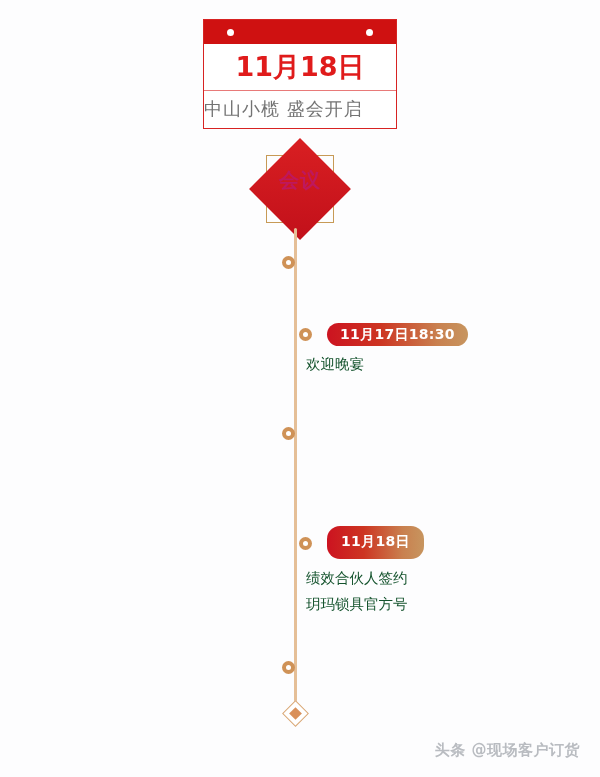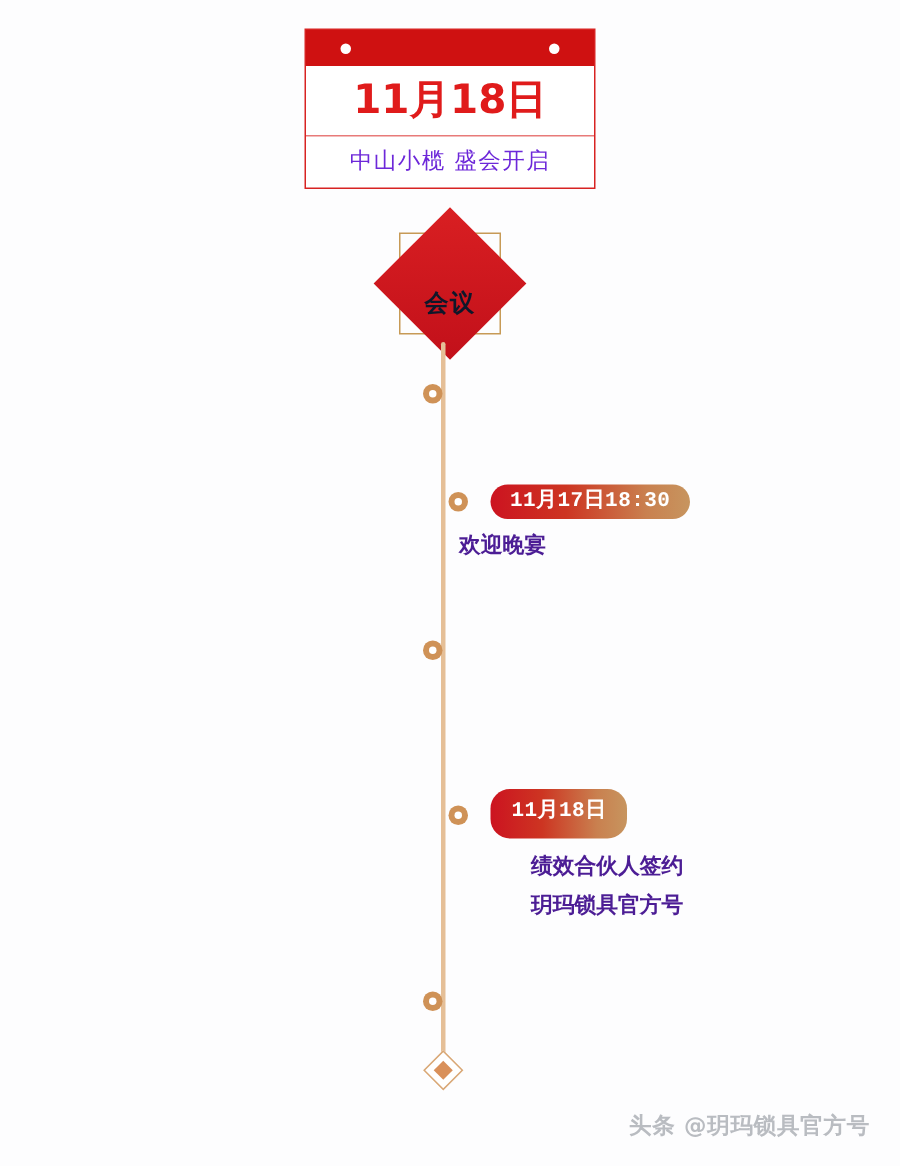--- a/index.html
+++ b/index.html
@@ -46,23 +46,22 @@
     color: #e01b1b;
     font-size: 27px;
     font-weight: bold;
     letter-spacing: 0px;
     padding: 9px 0 9px 0;
     line-height: 1.05;
     border-bottom: 1px solid #e87a79;
     font-family: "DejaVu Sans", "Liberation Sans", sans-serif;
   }
   #calendar-subtitle {
-    text-align: center;
-    color: #6d28d9;
-    font-size: 15px;
+    color: #737373;
+    font-size: 18px;
     padding: 8px 0 9px 0;
     letter-spacing: 1px;
     line-height: 1.1;
   }
 
   
   #badge-wrap {
     position: absolute;
     left: 252px;
     top: 142px;
@@ -86,26 +85,25 @@
     height: 72px;
     background: linear-gradient(135deg, #d91f22 0%, #c2101a 100%);
     transform: rotate(45deg);
   }
   #badge-label {
     position: absolute;
     left: 0;
     top: 26px;
     width: 96px;
     text-align: center;
-    color: #0f172a;
-    font-size: 16px;
+    color: #be185d;
+    font-size: 20px;
     font-weight: bold;
     line-height: 1.28;
     letter-spacing: 1px;
-    margin-top: 24px;
   }
   #badge-label span { display: block; }
 
   
   #timeline-line {
     position: absolute;
     left: 294px;
     top: 228px;
     width: 3px;
     height: 482px;
@@ -169,49 +167,48 @@
   .pill.one-line {
     height: 23px;
     line-height: 23px;
     padding: 0 13px;
   }
   .pill.two-line {
     border-radius: 13px;
     padding: 5px 14px 6px 14px;
     line-height: 1.55;
   }
-  .pill .pill-row { display: block; font-family: Liberation Mono, monospace; }
+  .pill .pill-row { display: block; }
   .pill .pill-row.row-top { text-align: right; }
 
   .desc {
     position: absolute;
-    color: #4c1d95;
+    color: #14532d;
     font-size: 14.5px;
     line-height: 1.0;
     white-space: nowrap;
-    font-weight: bold;
   }
   .desc .desc-line {
     display: block;
     margin-bottom: 11px;
   }
   .desc.align-left  { text-align: left; }
 
   
   #event-1 .node-dot { left: 282px; top: 256px; }
 
   #event-2 .node-dot { left: 299px; top: 328px; }
   #event-2 .pill     { left: 327px;  top: 323px; }
   #event-2 .desc     { left: 306px;  top: 357px; }
 
   #event-3 .node-dot { left: 282px; top: 427px; }
 
   #event-4 .node-dot { left: 299px; top: 537px; }
   #event-4 .pill     { left: 327px;  top: 526px; }
-  #event-4 .desc     { left: 306px;  top: 571px; margin-left: 48px; }
+  #event-4 .desc     { left: 306px;  top: 571px; }
 
   #event-5 .node-dot { left: 282px; top: 661px; }
 
   
   #watermark {
     position: absolute;
     right: 20px;
     bottom: 17px;
     color: #b9bcc1;
     font-size: 15px;
@@ -272,13 +269,13 @@
     <span class="desc-line">绩效合伙人签约</span>
     <span class="desc-line">玥玛锁具官方号</span>
   </div>
 </div>
 
 <div class="event" id="event-5">
   <span class="node-dot"></span>
 
 </div>
 
-<div id="watermark">头条 @玥玛锁具官方号</div>
+<div id="watermark">头条 @现场客户订货</div>
 
 </body></html>

